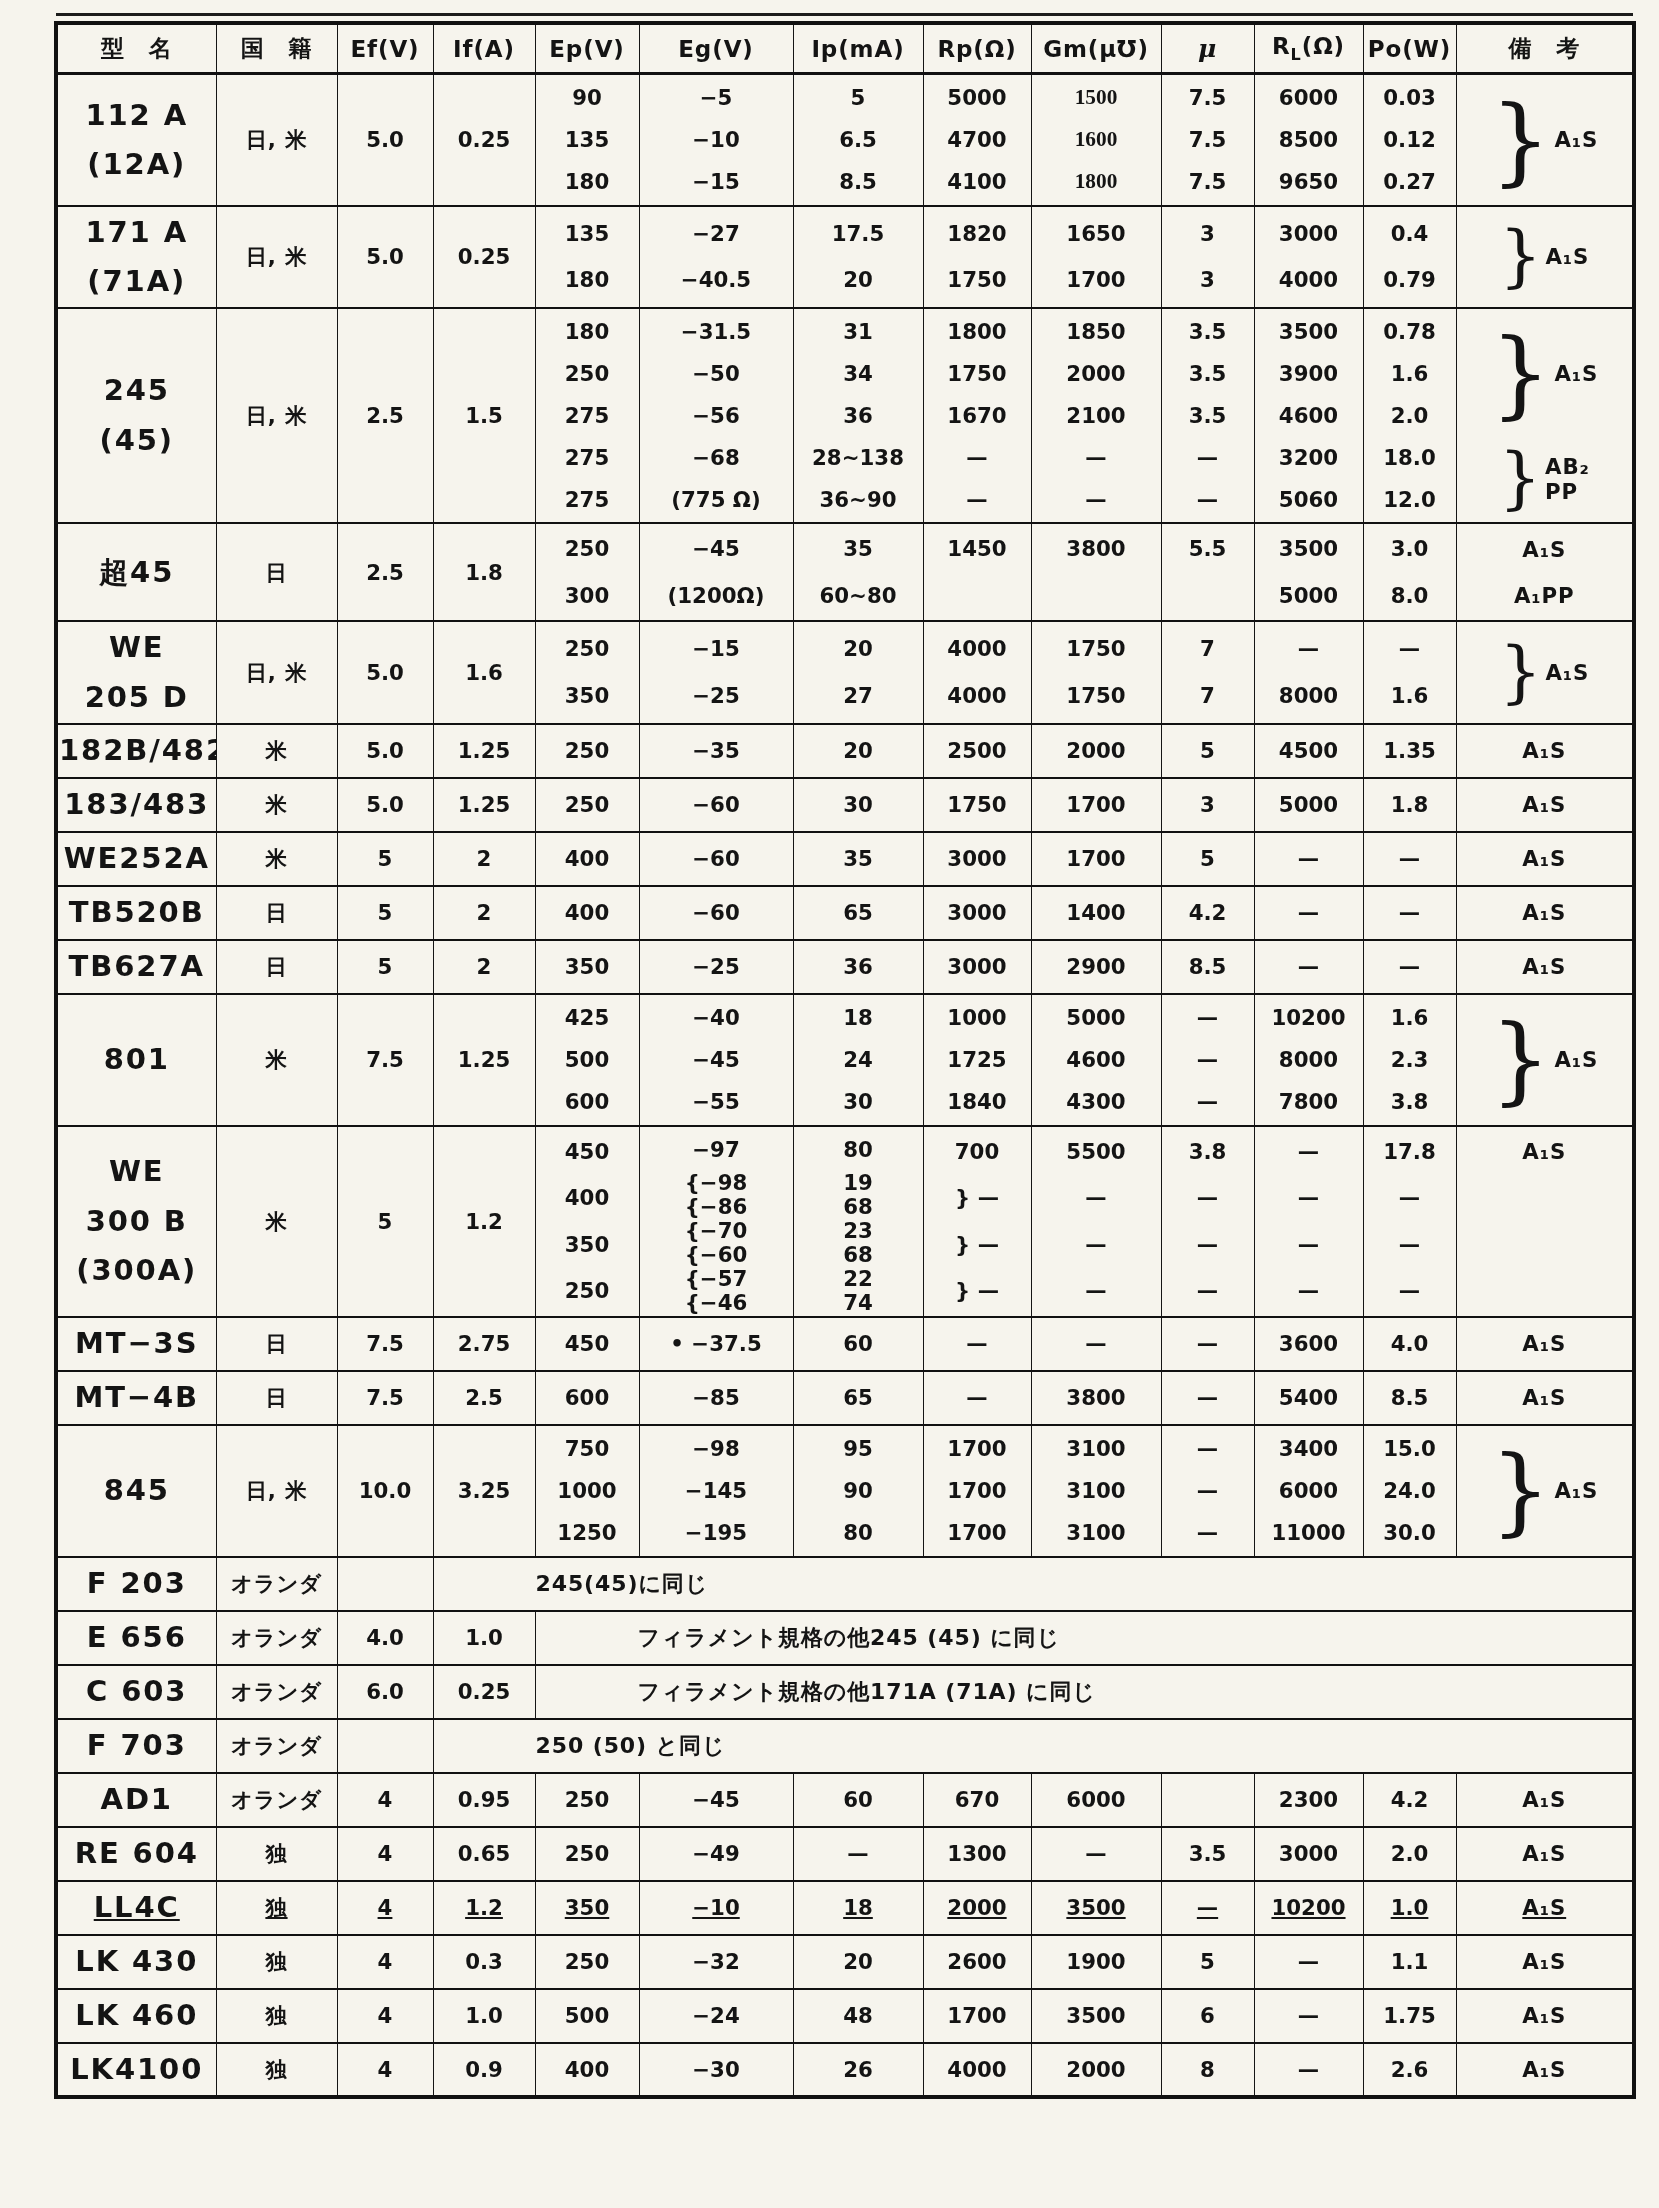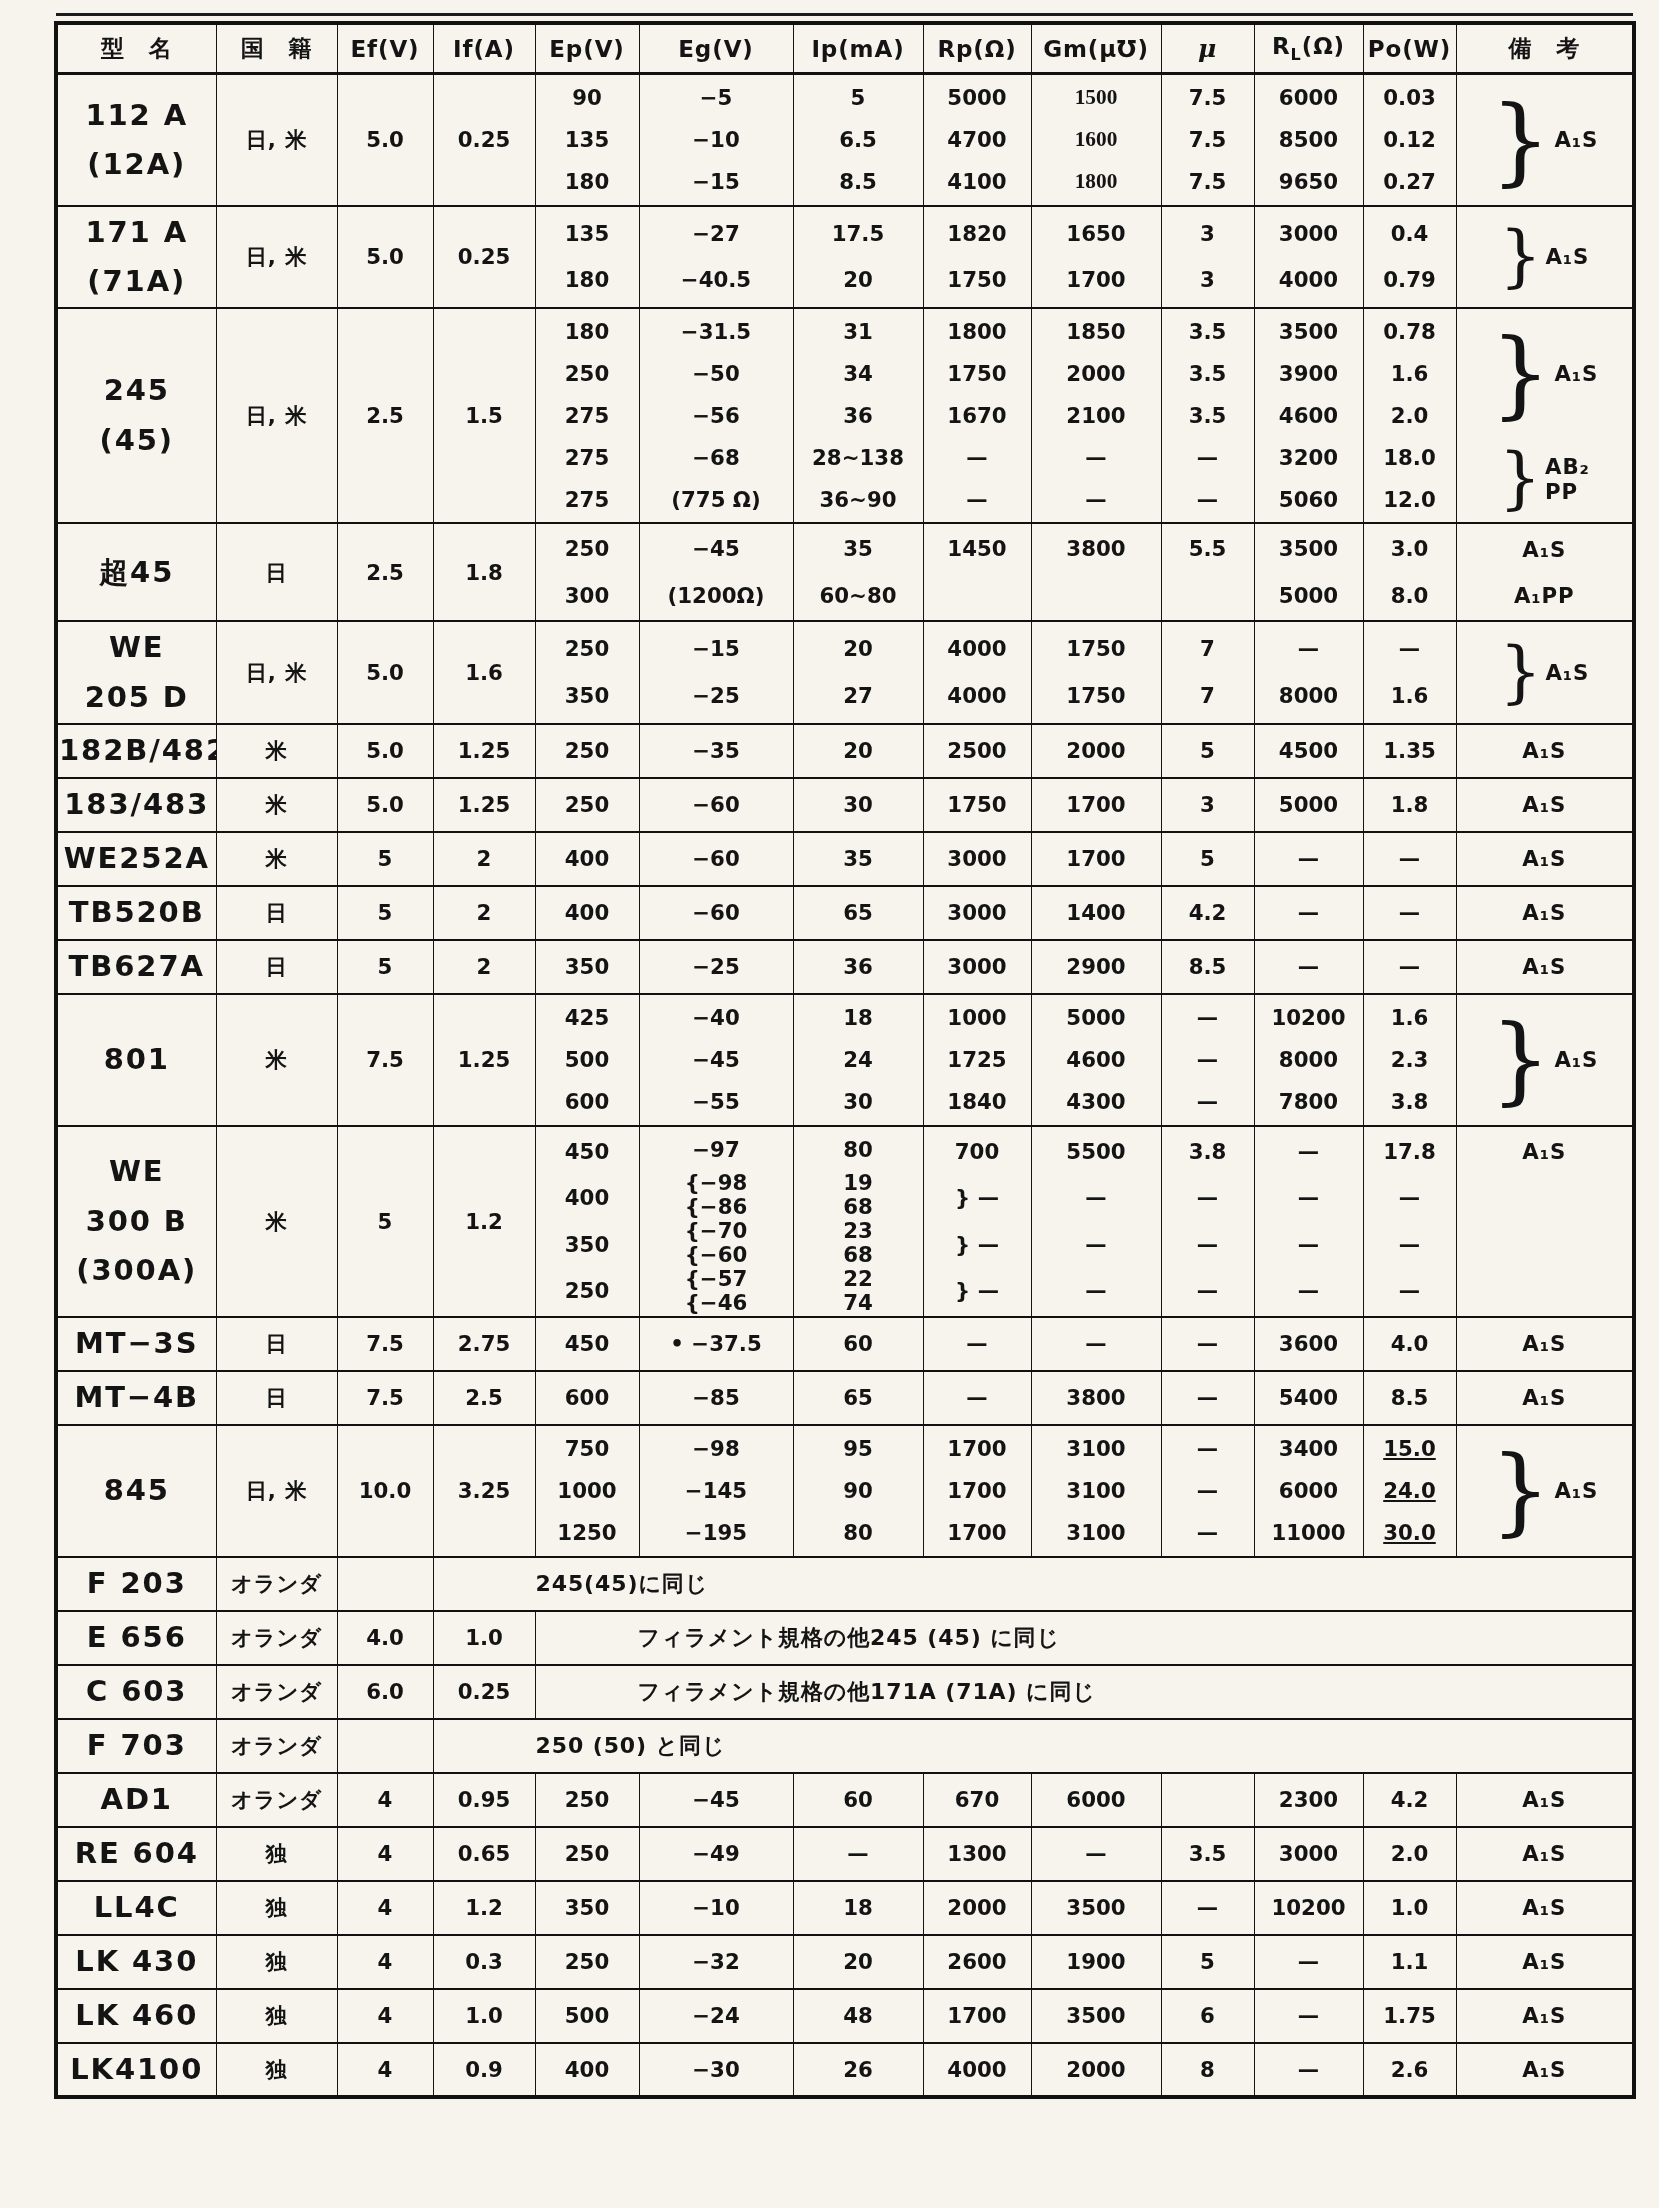--- a/index.html
+++ b/index.html
@@ -1006,21 +1006,21 @@
             </div>
           </td>
           <td class="c-num">
             <div class="col-stack" style="height: 126px;">
               <div class="ln">3400</div>
               <div class="ln">6000</div>
               <div class="ln">11000</div>
             </div>
           </td>
           <td class="c-num">
-            <div class="col-stack" style="height: 126px; text-decoration: underline;">
+            <div class="col-stack" style="height: 126px;">
               <div class="ln">15.0</div>
               <div class="ln">24.0</div>
               <div class="ln">30.0</div>
             </div>
           </td>
           <td class="c-num">
             <div class="col-stack" style="height: 126px;">
               <div class="remark-block" style="flex: 3 1 0%;">
                 <span class="brace" style="font-size: 95px;">}</span>
                 <span>A₁S</span>
@@ -1153,21 +1153,21 @@
             </div>
           </td>
           <td class="c-num">
             <div class="col-stack" style="height: 48px;">
               <div class="remark-block" style="flex: 1 1 0%;">
                 <span>A₁S</span>
               </div>
             </div>
           </td>
         </tr>
-        <tr class="tube-row" style="height: 54px;">
+        <tr class="tube-row" style="height: 54px; text-decoration: underline;">
           <td class="c-model">LL4C</td>
           <td class="c-nat">独</td>
           <td class="c-ef">4</td>
           <td class="c-if">1.2</td>
           <td class="c-num">
             <div class="col-stack" style="height: 48px;">
               <div class="ln">350</div>
             </div>
           </td>
           <td class="c-num">

